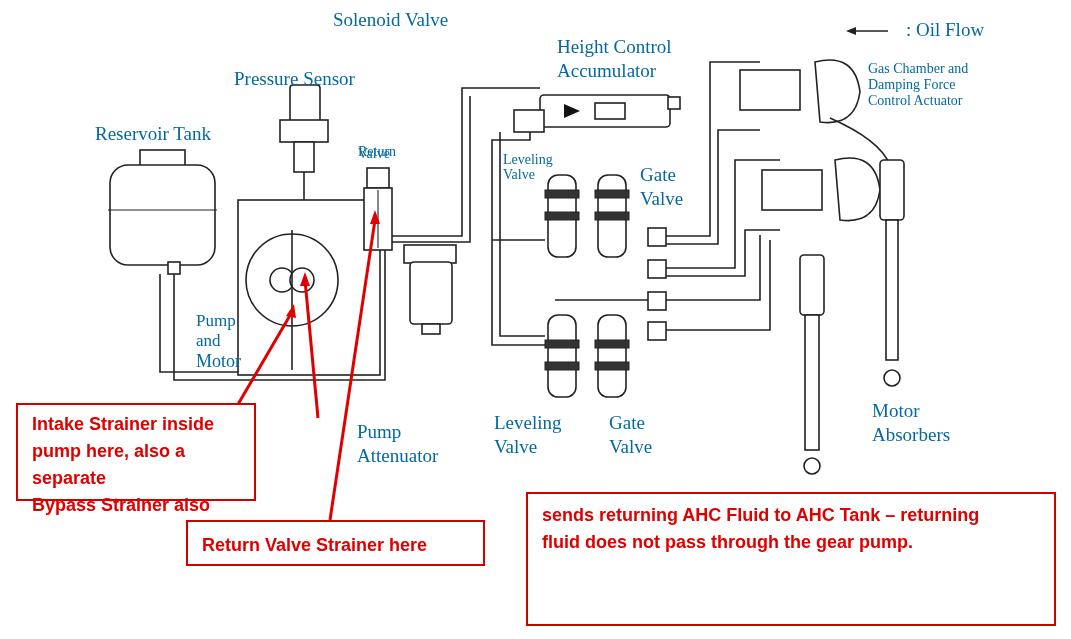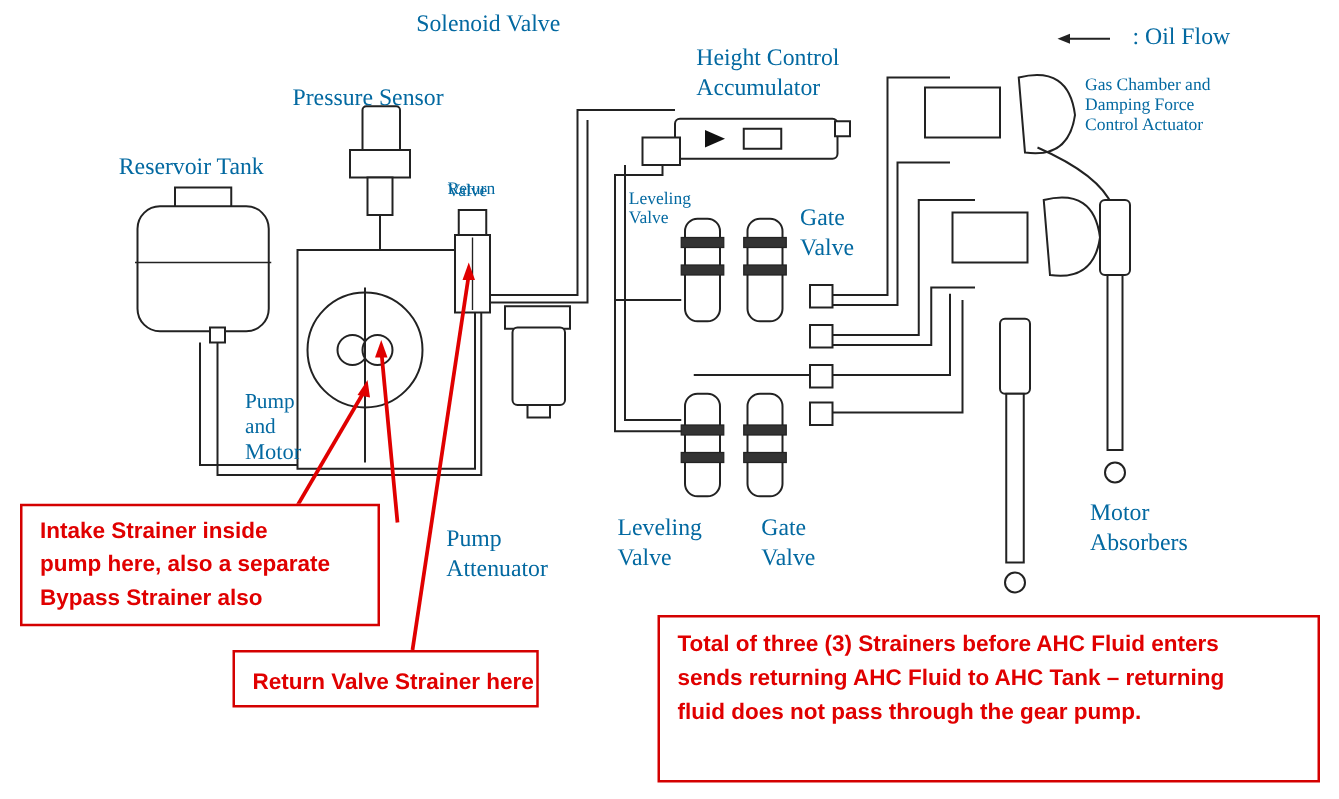--- a/index.html
+++ b/index.html
@@ -160,27 +160,26 @@
 <div class="lbl" style="left:357px;top:422px;">Pump</div>
 <div class="lbl" style="left:357px;top:446px;">Attenuator</div>
 <div class="lbl" style="left:494px;top:413px;">Leveling</div>
 <div class="lbl" style="left:494px;top:437px;">Valve</div>
 <div class="lbl" style="left:609px;top:413px;">Gate</div>
 <div class="lbl" style="left:609px;top:437px;">Valve</div>
 <div class="lbl" style="left:872px;top:401px;">Motor</div>
 <div class="lbl" style="left:872px;top:425px;">Absorbers</div>
 <div class="lbl xs" style="left:922px;top:480px;margin-top:26px;">155CH86</div>
 
-<div class="note" style="left:16px;top:403px;width:288px;height:98px;padding:6px 0 0 14px;box-sizing:border-box;">
+<div class="note" style="left:16px;top:403px;width:240px;height:98px;padding:6px 0 0 14px;box-sizing:border-box;">
   <div>Intake Strainer inside</div>
   <div>pump here, also a separate</div>
   <div>Bypass Strainer also</div>
 </div>
 
-<div class="note" style="left:186px;top:520px;width:245px;height:46px;padding:10px 0 0 14px;box-sizing:border-box;">
+<div class="note" style="left:186px;top:520px;width:299px;height:46px;padding:10px 0 0 14px;box-sizing:border-box;">
   <div>Return Valve Strainer here</div>
 </div>
 
 <div class="note" style="left:526px;top:492px;width:530px;height:134px;padding:8px 0 0 14px;box-sizing:border-box;">
-  <div>Total of three (3) Strainers before AHC Fluid enters</div>
   <div>sends returning AHC Fluid to AHC Tank – returning</div>
   <div>fluid does not pass through the gear pump.</div>
 </div>
 
 </body></html>

